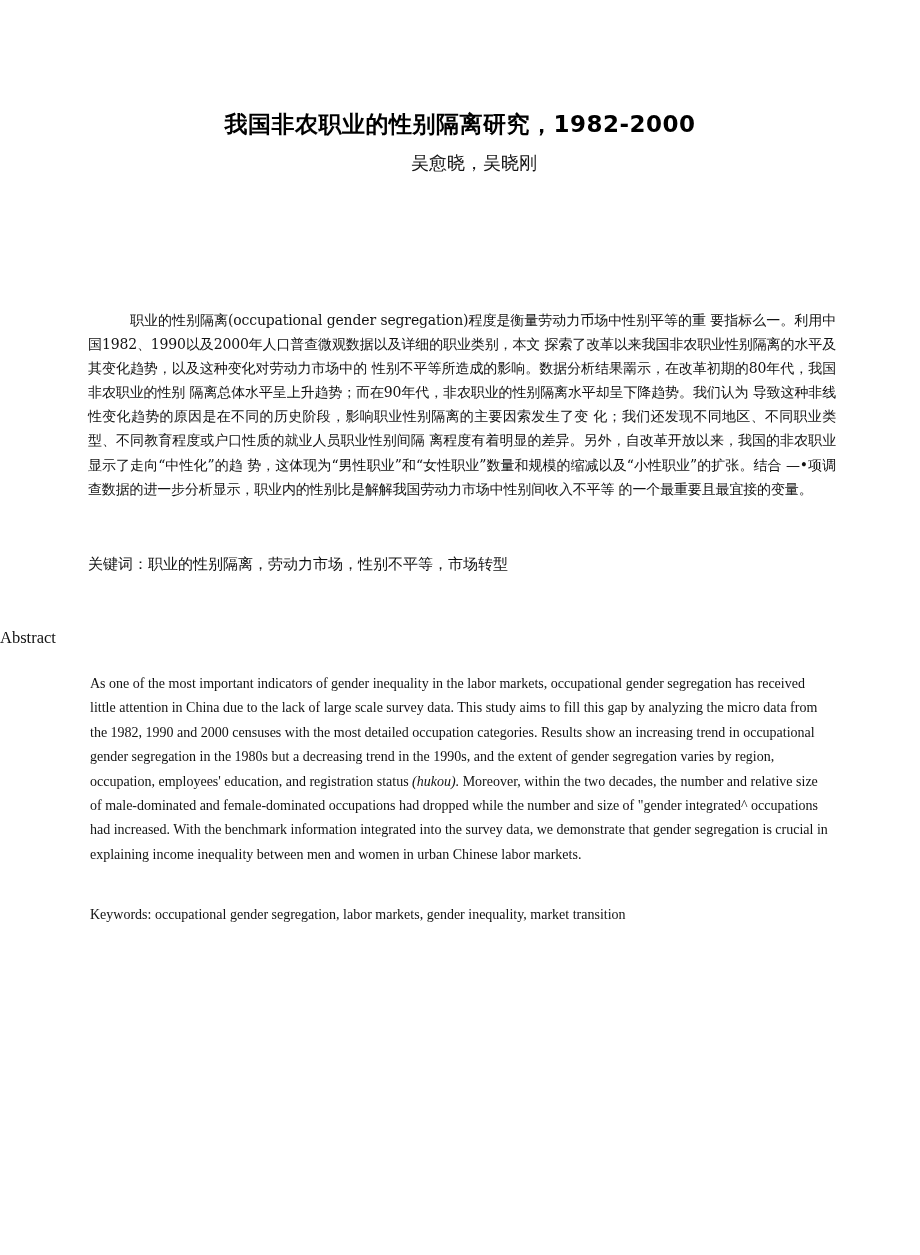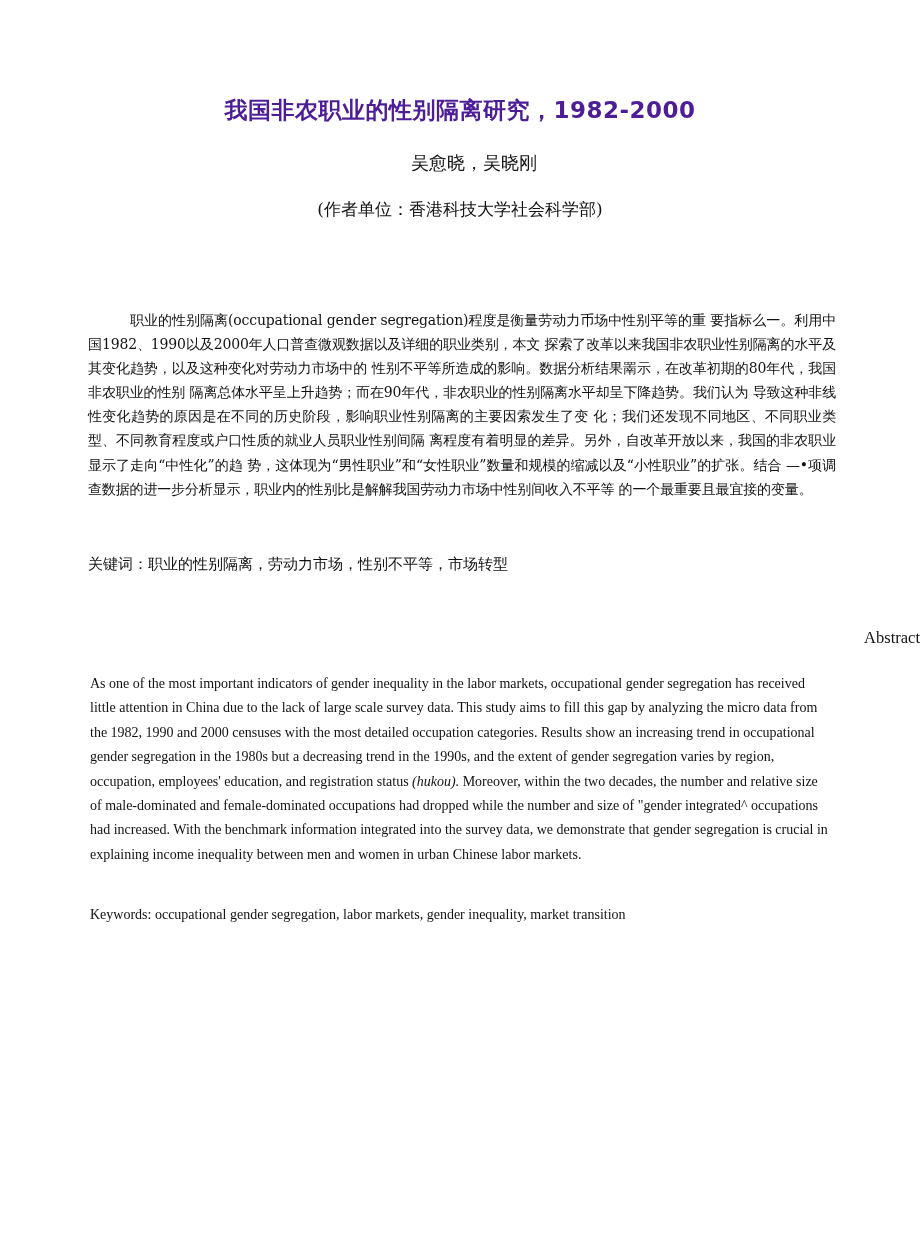--- a/index.html
+++ b/index.html
@@ -33,22 +33,22 @@
     top: 96px;
     width: 920px;
     text-align: center;
   }
   .paper-title {
     font-family: "DejaVu Sans", "Liberation Sans", sans-serif;
     font-size: 23px;
     font-weight: 700;
     letter-spacing: 0.5px;
     line-height: 1.3;
-    margin: 0;
-    color: #4c1d95;
+    margin: 14px;
+    color: #000000;
   }
   .authors {
     position: absolute;
     left: 14px;
     top: 150px;
     width: 920px;
     text-align: center;
     font-family: "DejaVu Serif", "Liberation Serif", serif;
     font-size: 18px;
     line-height: 1.4;
@@ -105,21 +105,21 @@
     line-height: 24px;
     color: #111111;
   }
 
   
   .en-abstract-heading {
     position: absolute;
     left: 0;
     top: 628px;
     width: 920px;
-    text-align: right;
+    text-align: left;
     font-family: "Liberation Serif", "DejaVu Serif", serif;
     font-size: 16.5px;
     color: #121212;
   }
   .en-abstract-body {
     position: absolute;
     left: 90px;
     top: 672px;
     width: 742px;
     font-family: "Liberation Serif", "DejaVu Serif", serif;
@@ -146,21 +146,20 @@
 <body>
 
 <div class="page">
 
   <div class="title-block">
     <h1 class="paper-title">我国非农职业的性别隔离研究，1982-2000</h1>
   </div>
 
   <div class="authors">吴愈晓，吴晓刚</div>
 
-  <div class="affiliation">(作者单位：香港科技大学社会科学部)</div>
 
 
   <div class="cn-abstract-body">
     <span class="indent"></span><span>职业的性别隔离(occupational gender segregation)程度是衡量劳动力币场中性别平等的重 要指标么一。利用中国1982、1990以及2000年人口普查微观数据以及详细的职业类别，本文 探索了改革以来我国非农职业性别隔离的水平及其变化趋势，以及这种变化对劳动力市场中的 性别不平等所造成的影响。数据分析结果罱示，在改革初期的80年代，我国非农职业的性别 隔离总体水平呈上升趋势；而在90年代，非农职业的性别隔离水平却呈下降趋势。我们认为 导致这种非线性变化趋势的原因是在不同的历史阶段，影响职业性别隔离的主要因索发生了变 化；我们还发现不同地区、不同职业类型、不同教育程度或户口性质的就业人员职业性别间隔 离程度有着明显的差异。另外，自改革开放以来，我国的非农职业显示了走向“中性化”的趋 势，这体现为“男性职业”和“女性职业”数量和规模的缩减以及“小性职业”的扩张。结合 —•项调查数据的进一步分析显示，职业内的性别比是解解我国劳动力市场中性别间收入不平等 的一个最重要且最宜接的变量。</span>
   </div>
 
   <div class="cn-keywords">关键词：职业的性别隔离，劳动力市场，性别不平等，市场转型</div>
 
   <div class="en-abstract-heading">Abstract</div>
 

